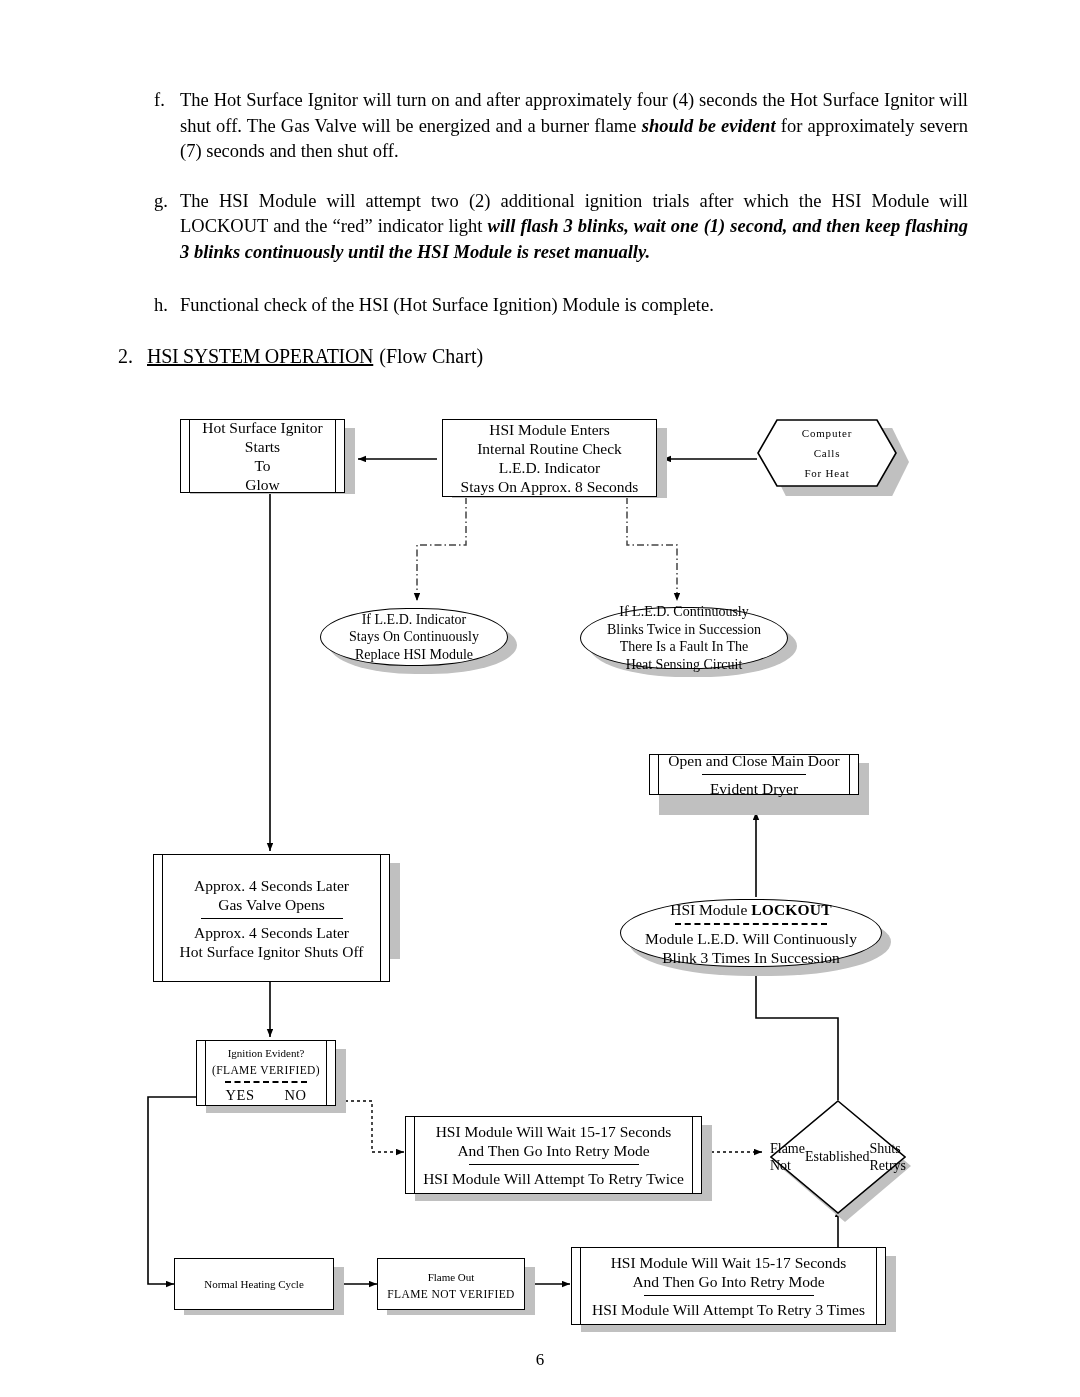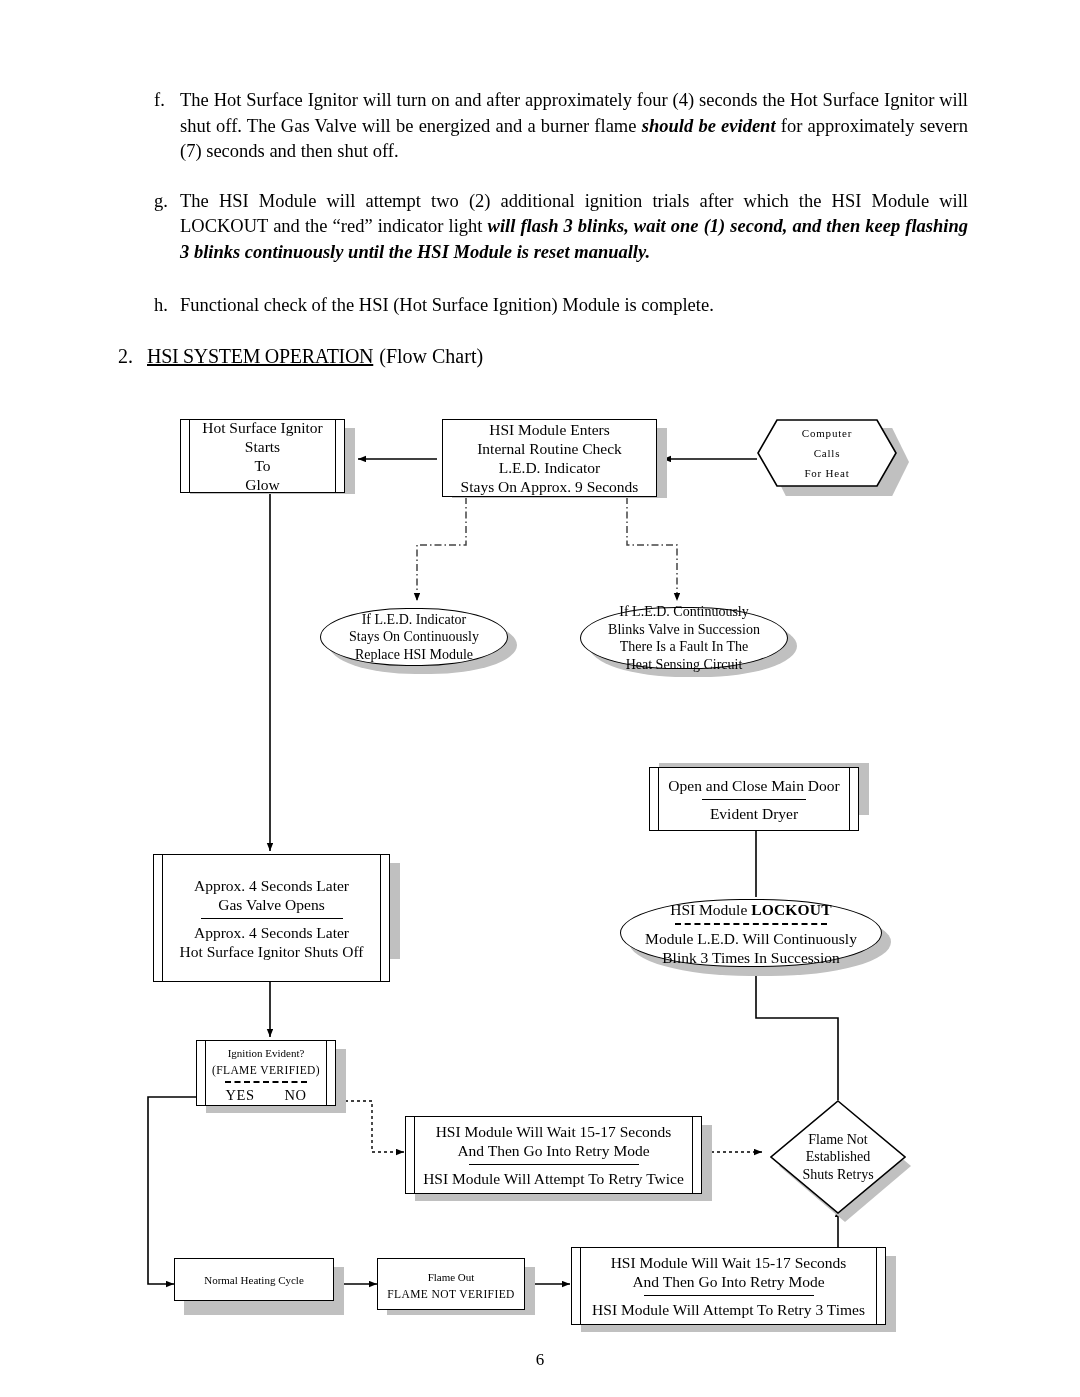--- a/index.html
+++ b/index.html
@@ -130,21 +130,21 @@
     align-items: center; justify-content: center;
     letter-spacing: 0.8px;
   }
 
   
   .dia-wrap { position: absolute; z-index: 3; }
   .dia-wrap svg { display: block; }
   .dia-wrap .dia-text {
     position: absolute;
     left: 0; right: 0; top: 0; bottom: 0;
-    display: flex; flex-direction: column;
+    display: flex; flex-direction: row;
     align-items: center; justify-content: center;
   }
   .t14 { font-size: 14px; line-height: 17.5px; }
   .t15 { font-size: 15.5px; line-height: 19px; }
   .t16 { font-size: 11px; line-height: 20px; }
   .t11 { font-size: 11.5px; line-height: 14px; letter-spacing: 0.4px; }
   .sp  { letter-spacing: 1.1px; }
   .b   { font-weight: bold; letter-spacing: 0.2px; }
 
   .yesno {
@@ -241,21 +241,21 @@
     <div>For Heat</div>
   </div>
 </div>
 
 <div class="shadow" style="left:452px; top:428px; width:215px; height:70px;"></div>
 <div class="node box t15" style="left:442px; top:419px; width:215px; height:78px;">
   <div class="txt">
     <div>HSI Module Enters</div>
     <div>Internal Routine Check</div>
     <div>L.E.D. Indicator</div>
-    <div>Stays On Approx. 9 Seconds</div>
+    <div>Stays On Approx. 8 Seconds</div>
   </div>
 </div>
 
 <div class="shadow" style="left:190px; top:428px; width:165px; height:66px;"></div>
 <div class="node box pre t15" style="left:180px; top:419px; width:165px; height:74px;">
   <div class="txt">
     <div>Hot Surface Ignitor</div>
     <div>Starts</div>
     <div>To</div>
     <div>Glow</div>
@@ -268,28 +268,28 @@
     <div>If L.E.D. Indicator</div>
     <div>Stays On Continuously</div>
     <div>Replace HSI Module</div>
   </div>
 </div>
 
 <div class="shadow" style="left:589px; top:615px; width:208px; height:62px; border-radius:46% / 50%;"></div>
 <div class="node stadium t14" style="left:580px; top:607px; width:208px; height:62px;">
   <div class="txt">
     <div>If L.E.D. Continuously</div>
-    <div>Blinks Valve in Succession</div>
+    <div>Blinks Twice in Succession</div>
     <div>There Is a Fault In The</div>
     <div>Heat Sensing Circuit</div>
   </div>
 </div>
 
 <div class="shadow" style="left:659px; top:763px; width:210px; height:52px;"></div>
-<div class="node box pre t15" style="left:649px; top:754px; width:210px; height:64px;margin-top:13px;">
+<div class="node box pre t15" style="left:649px; top:754px; width:210px; height:41px;">
   <div class="txt">
     <div>Open and Close Main Door</div>
     <div class="line-sep" style="width:104px;"></div>
     <div>Evident Dryer</div>
   </div>
 </div>
 
 <div class="shadow" style="left:629px; top:908px; width:262px; height:68px; border-radius:46% / 50%;"></div>
 <div class="node stadium t15" style="left:620px; top:899px; width:262px; height:68px;">
   <div class="txt">
@@ -340,21 +340,21 @@
     <polygon points="68,1 135,57 68,113 1,57" fill="#fff" stroke="#000" stroke-width="1.6"></polygon>
   </svg>
   <div class="dia-text t14">
     <div>Flame Not</div>
     <div>Established</div>
     <div>Shuts Retrys</div>
   </div>
 </div>
 
 <div class="shadow" style="left:184px; top:1267px; width:160px; height:48px;"></div>
-<div class="node box t16" style="left:174px; top:1258px; width:160px; height:43px;">
+<div class="node box t16" style="left:174px; top:1258px; width:160px; height:52px;">
   <div class="txt">
     <div>Normal Heating Cycle</div>
   </div>
 </div>
 
 <div class="shadow" style="left:387px; top:1267px; width:148px; height:48px;"></div>
 <div class="node box" style="left:377px; top:1258px; width:148px; height:52px;font-family:Liberation Serif, serif;">
   <div class="txt">
     <div class="t16">Flame Out</div>
     <div class="t11">FLAME NOT VERIFIED</div>

